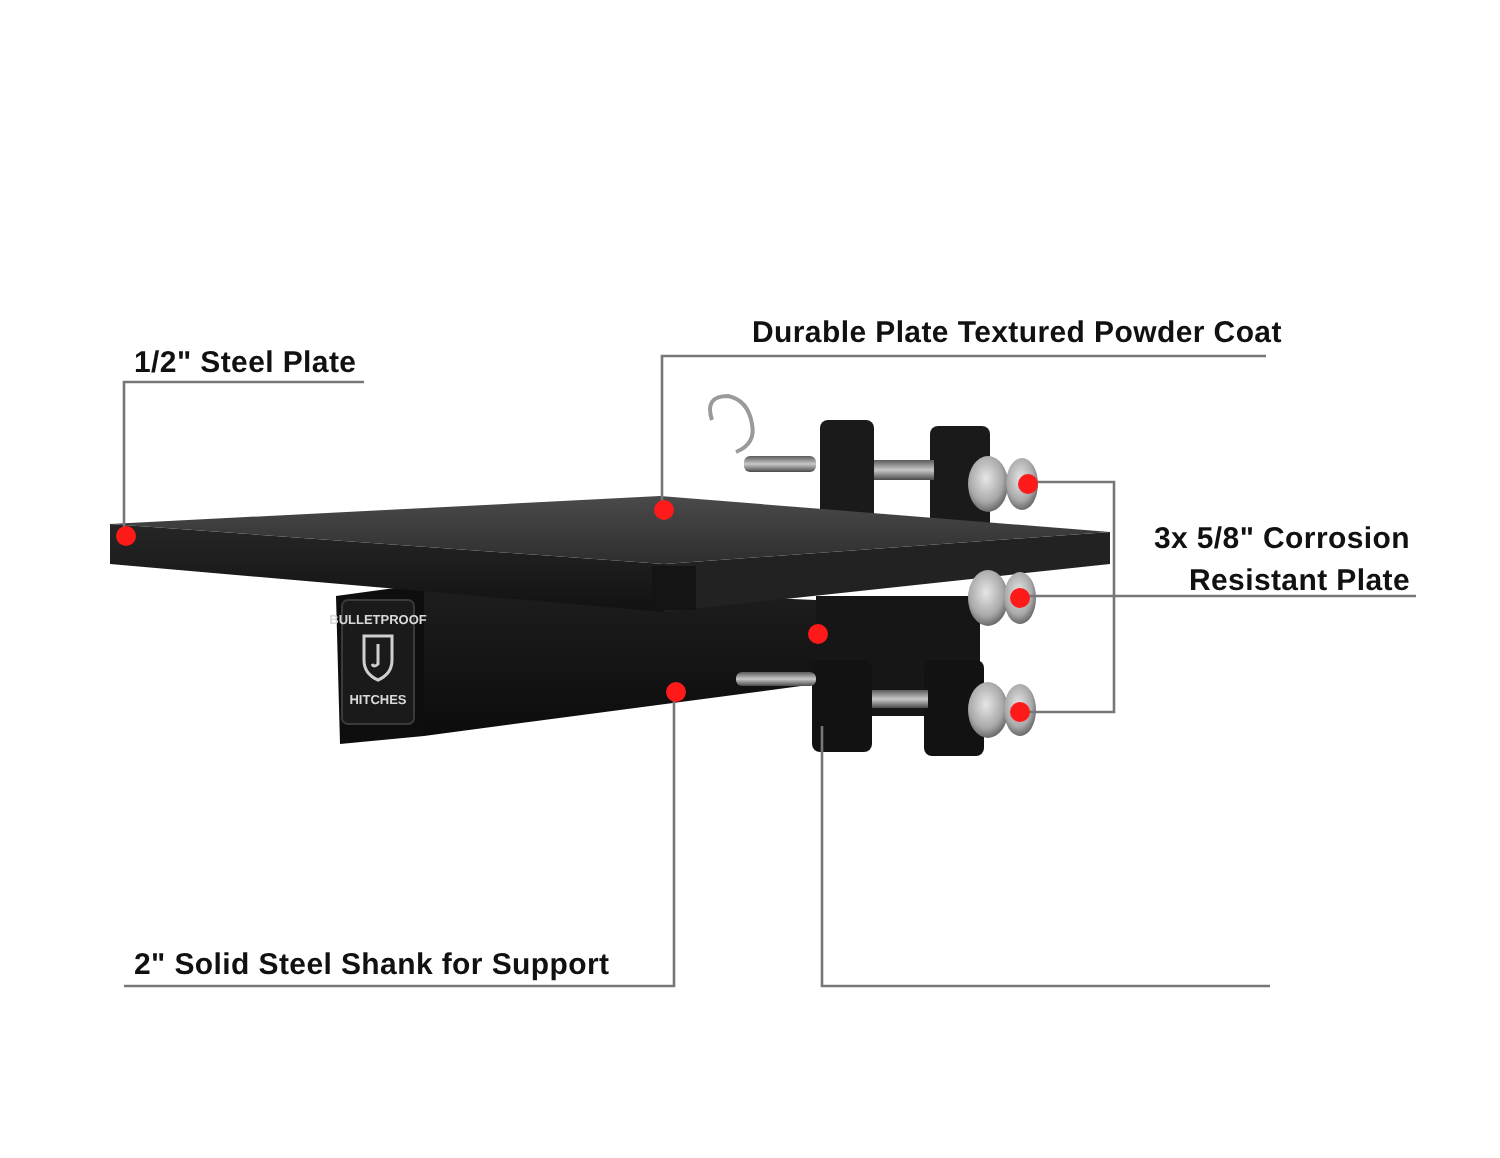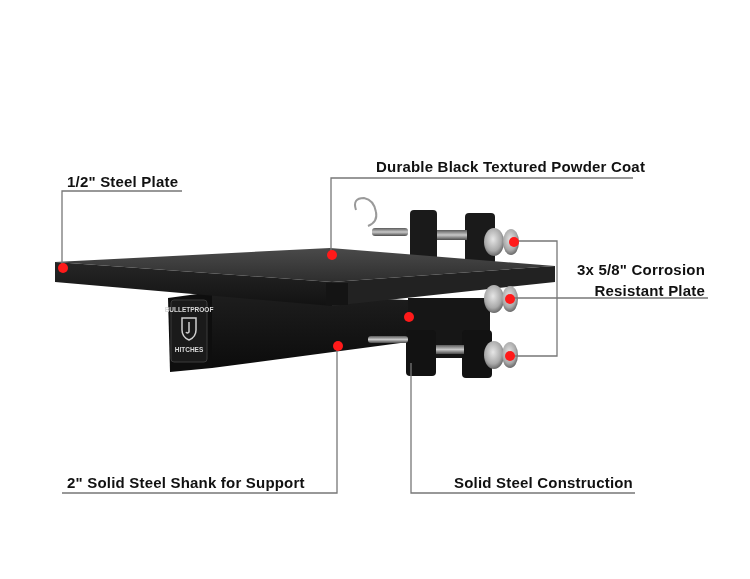--- a/index.html
+++ b/index.html
@@ -101,18 +101,17 @@
       <circle cx="332" cy="255" r="5"></circle>
       <circle cx="514" cy="242" r="5"></circle>
       <circle cx="510" cy="299" r="5"></circle>
       <circle cx="510" cy="356" r="5"></circle>
       <circle cx="409" cy="317" r="5"></circle>
       <circle cx="338" cy="346" r="5"></circle>
     </g>
   </svg>
 
   <div class="label" style="left:67px; top:173px;">1/2" Steel Plate</div>
-  <div class="label" style="left:376px; top:158px;">Durable Black Textured Powder Coat</div>
+  <div class="label" style="left:376px; top:158px;">Durable Plate Textured Powder Coat</div>
   <div class="label right" style="right:45px; top:261px;">3x  5/8" Corrosion</div>
   <div class="label right" style="right:45px; top:282px;">Resistant Plate</div>
   <div class="label" style="left:67px; top:474px;">2" Solid Steel Shank for Support</div>
-  <div class="label" style="left:454px; top:474px;">Solid Steel Construction</div>
 </div>
 
 </body></html>

